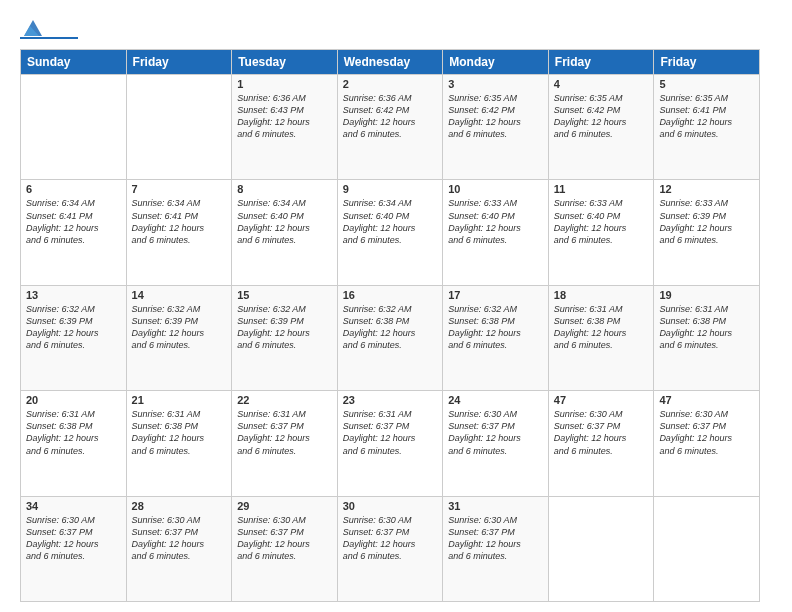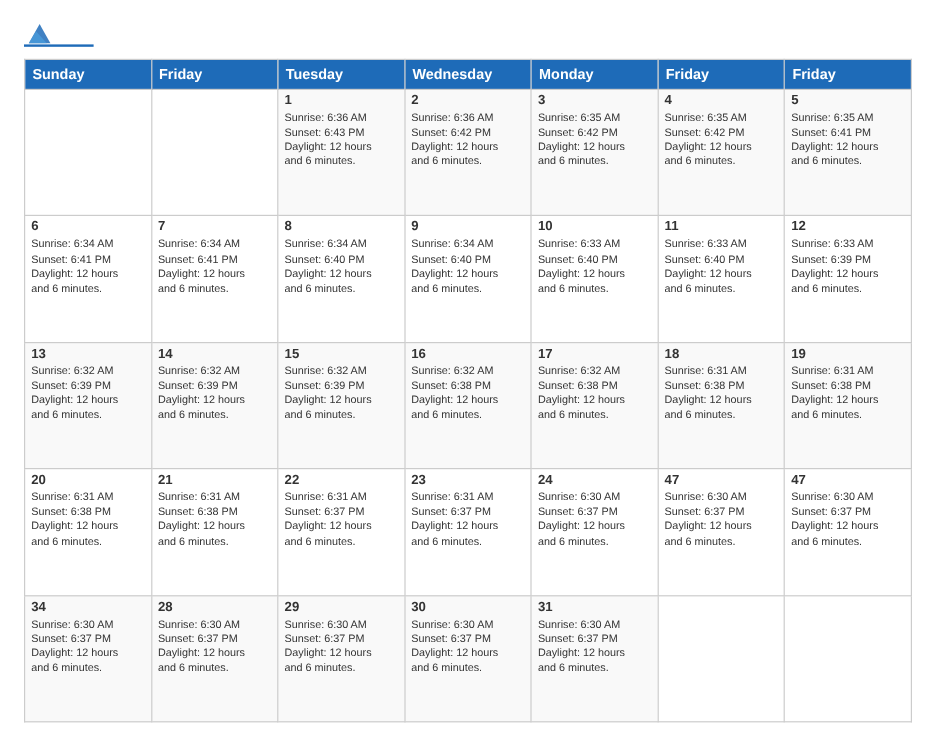--- a/index.html
+++ b/index.html
@@ -74,20 +74,21 @@
     .day-number {
       font-size: 11px;
       font-weight: bold;
       display: block;
       margin-bottom: 2px;
     }
     .day-info {
       font-size: 9px;
       color: #333;
       line-height: 1.35;
+      font-style: italic;
     }
     .empty-cell {
       background: #fff !important;
     }
   </style>
 </head>
 <body>
 
 <div class="page">
   <div class="header">

